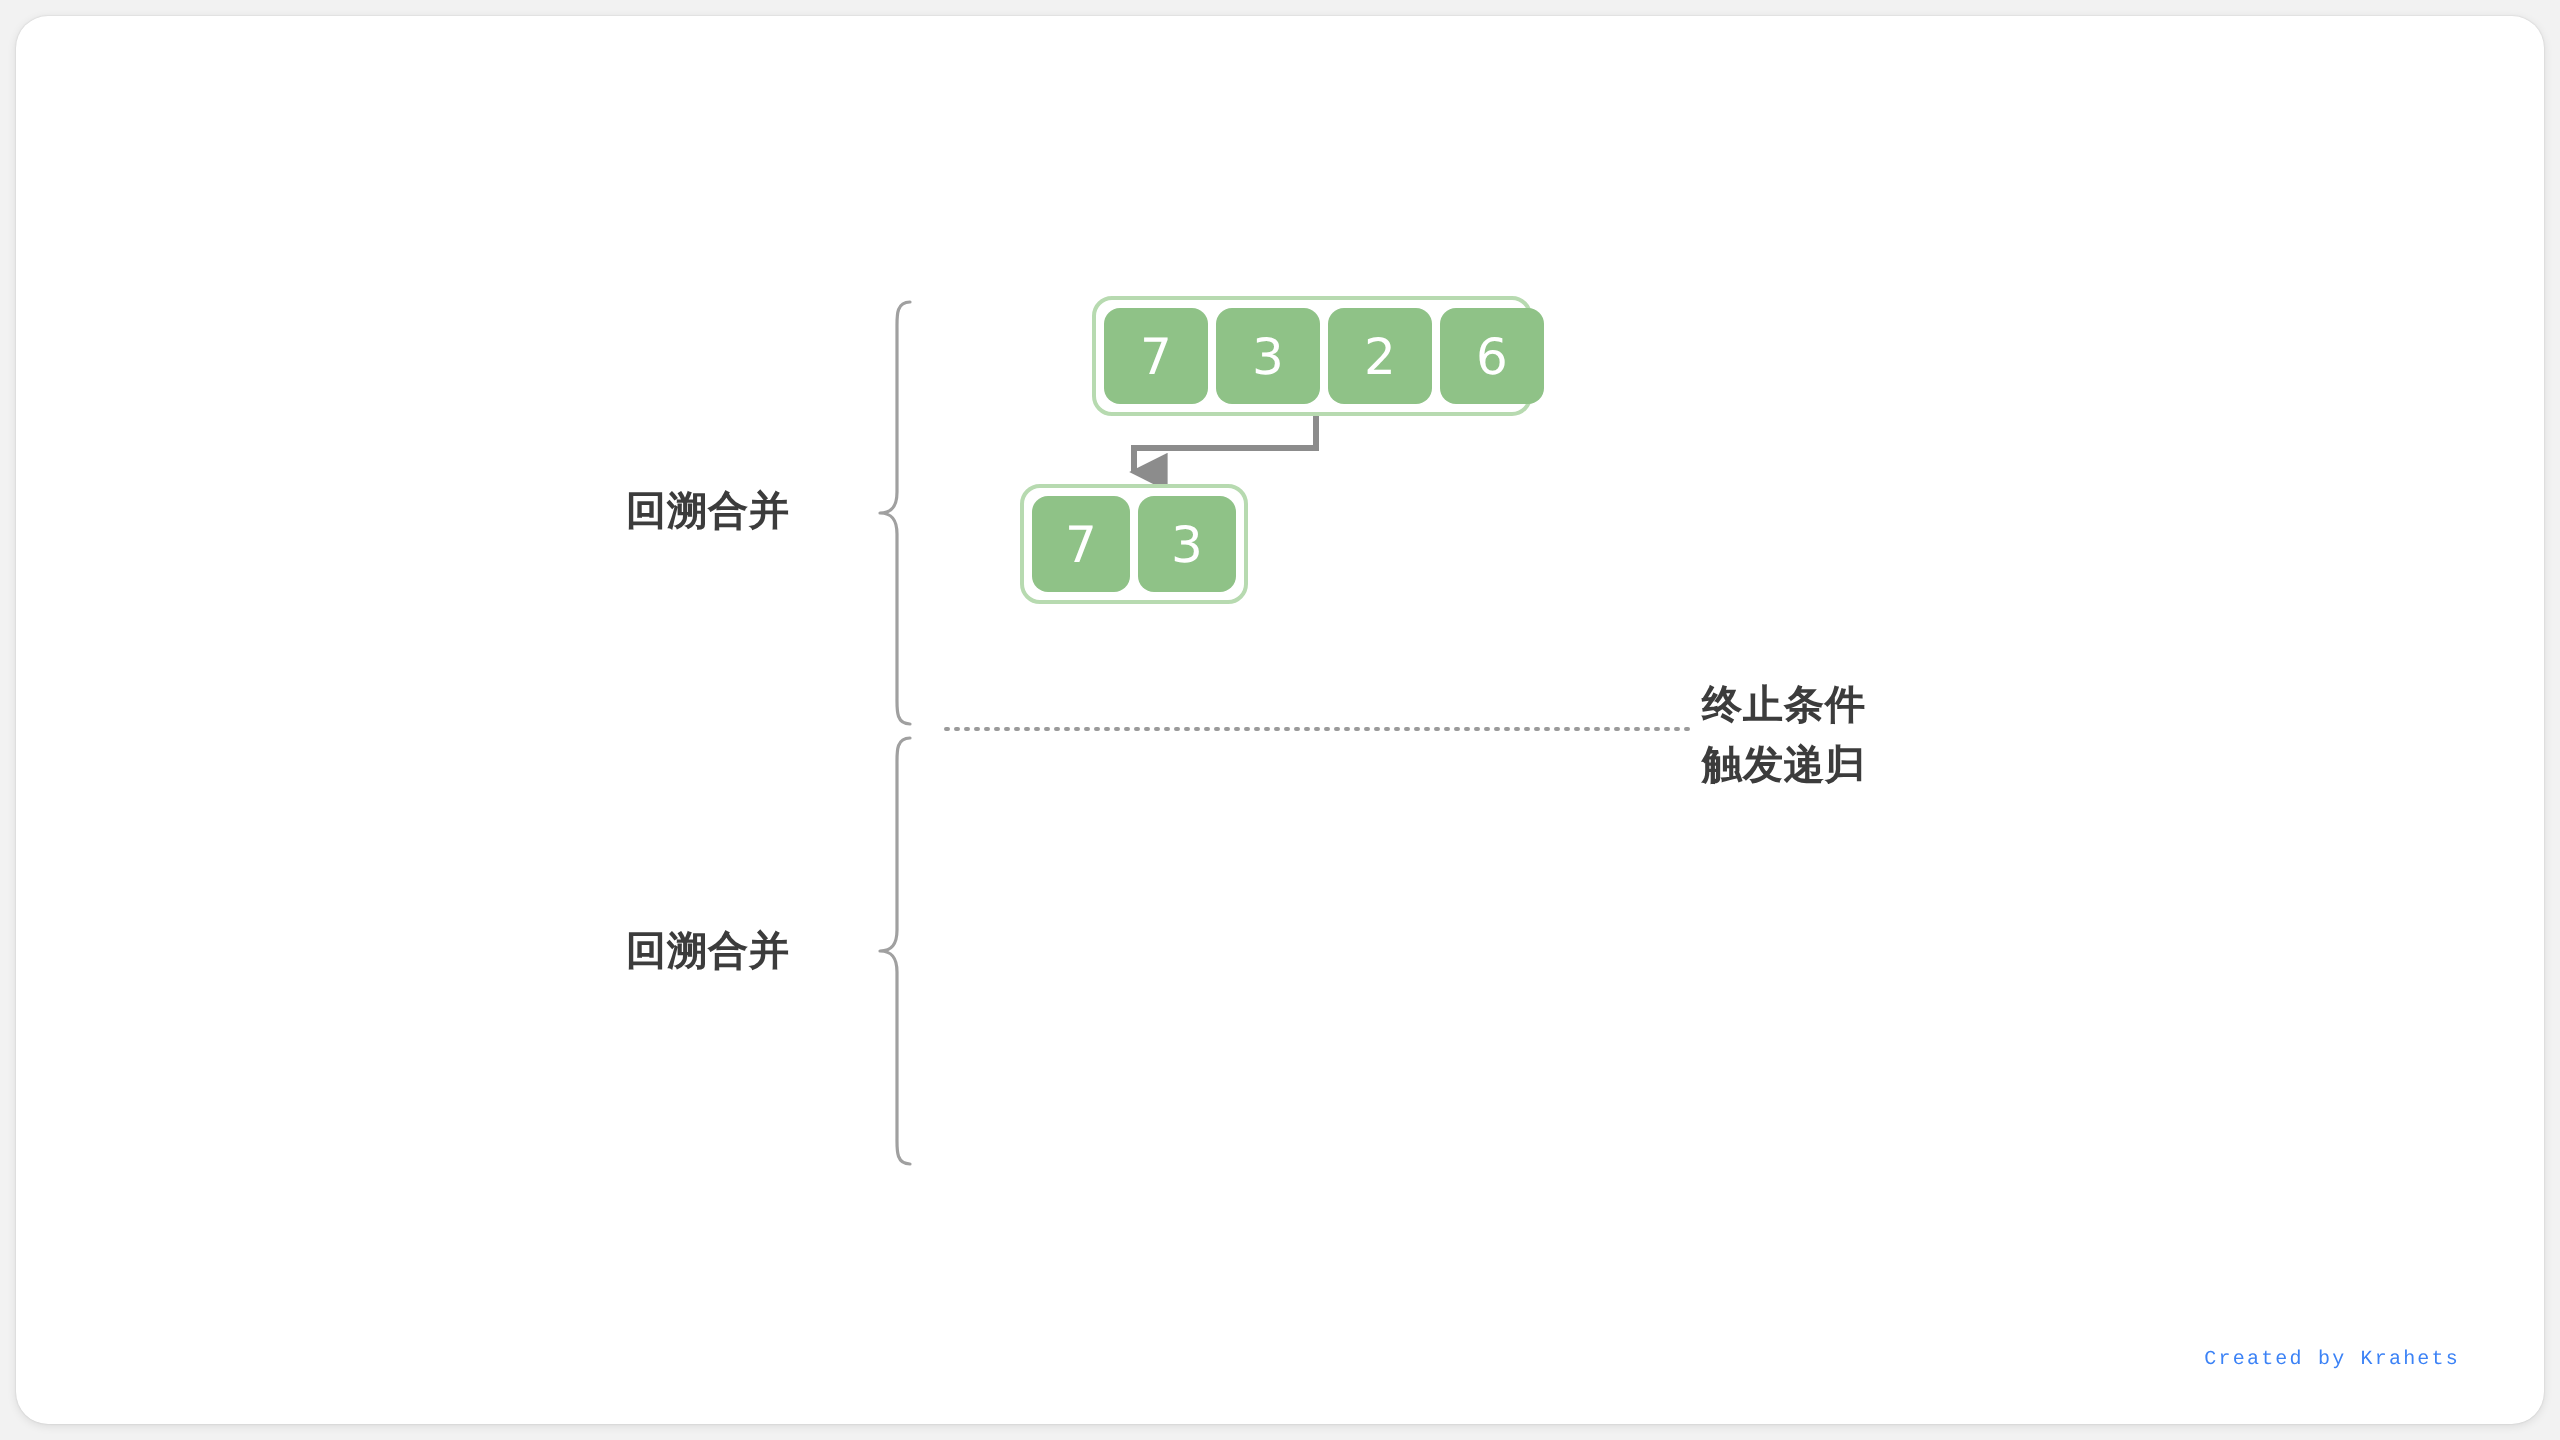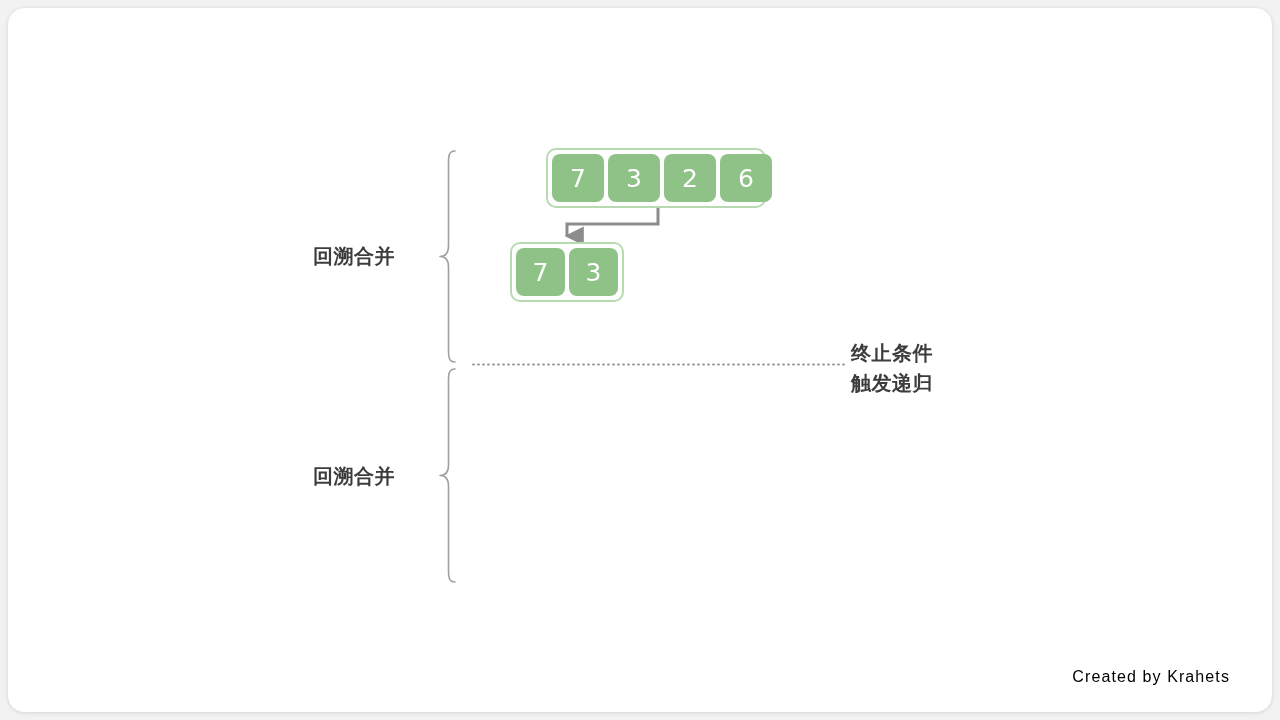--- a/index.html
+++ b/index.html
@@ -48,24 +48,24 @@
     line-height: 24px;
   }
   .cond-label {
     font-size: 20px;
     line-height: 30px;
   }
   .watermark {
     position: absolute;
     right: 42px;
     bottom: 26px;
-    font-family: Liberation Sans, sans-serif;
-    font-size: 16px;
+    font-family: Liberation Mono, monospace;
+    font-size: 10px;
     letter-spacing: 1.1px;
-    color: #000000;
+    color: #3b82f6;
     white-space: pre;
   }
   .arr-group { position: absolute; }
   .arr-outer {
     position: absolute;
     left: 0;
     top: 0;
     box-sizing: border-box;
     border: 2px solid #b7dab0;
     border-radius: 10px;

